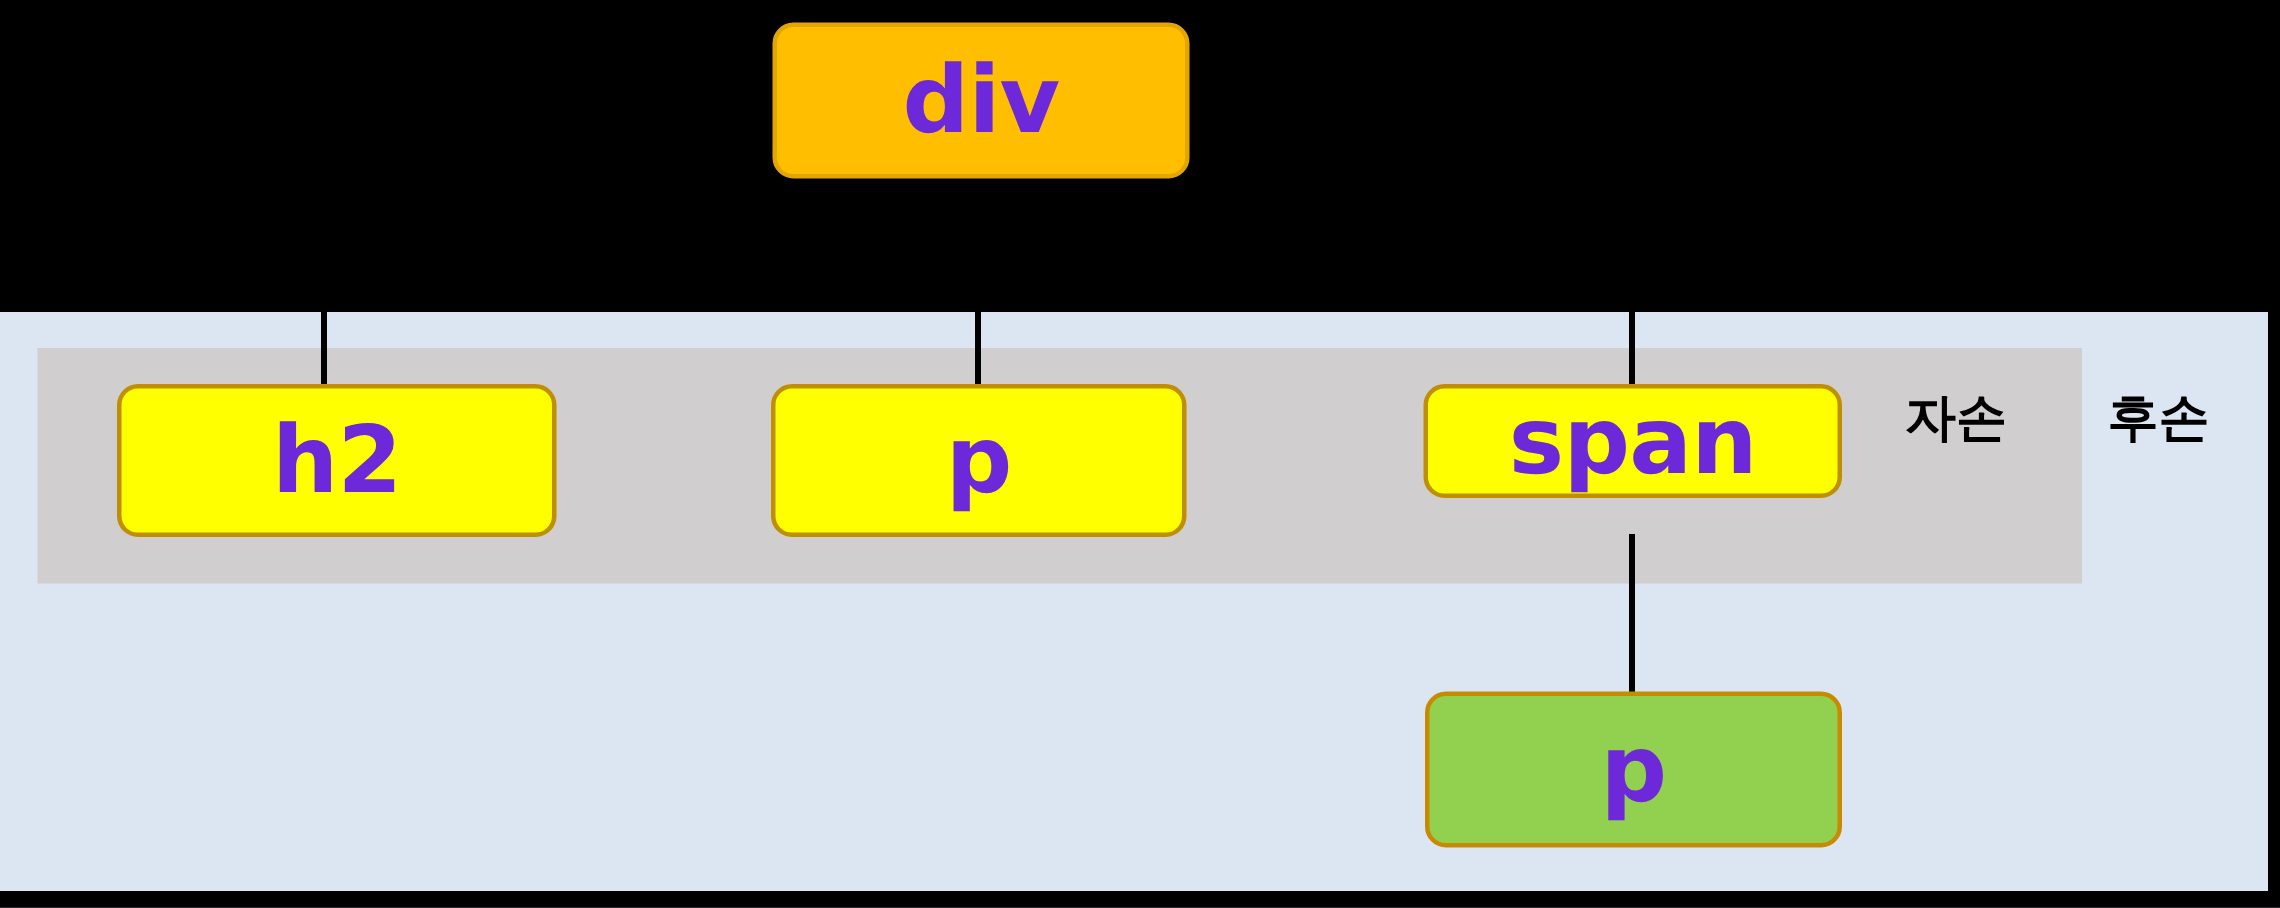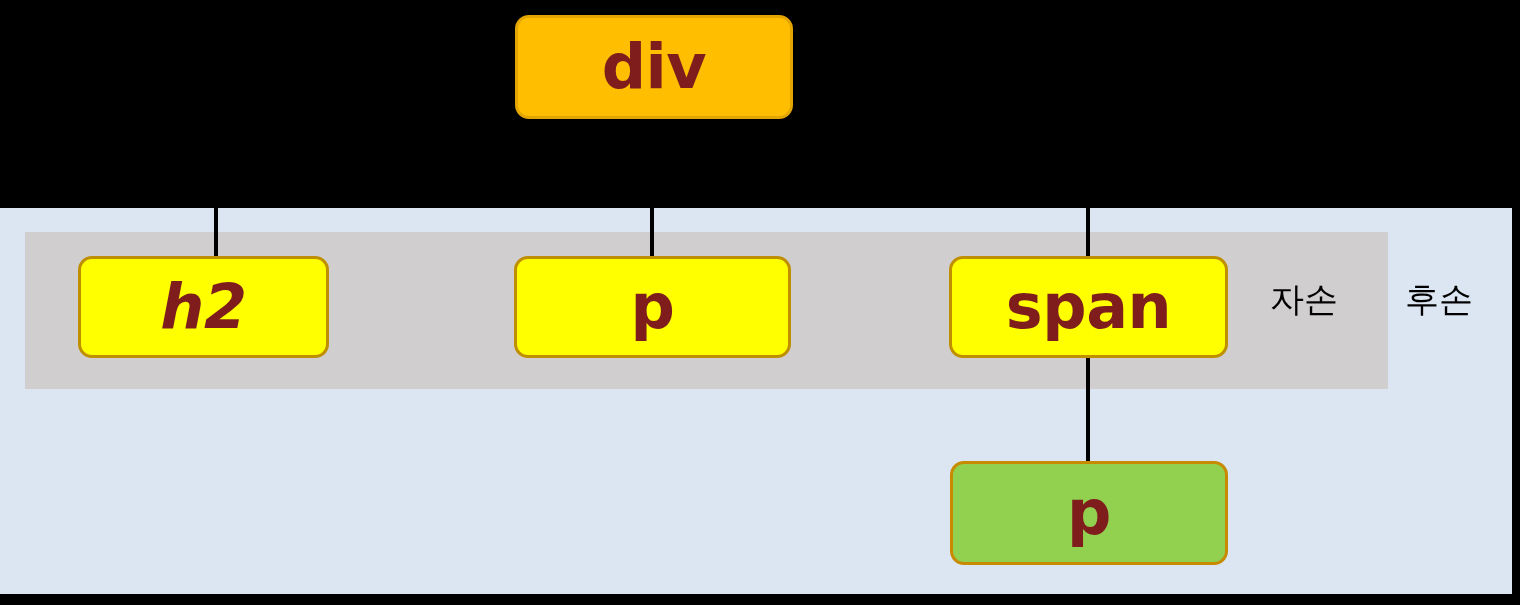--- a/index.html
+++ b/index.html
@@ -45,21 +45,21 @@
   }
 
   
   .node {
     position: absolute;
     box-sizing: border-box;
     border-radius: 14px;
     display: flex;
     align-items: center;
     justify-content: center;
-    color: #7f1d1d;
+    color: #6d28d9;
     font-weight: bold;
     line-height: 1;
     letter-spacing: -0.5px;
   }
   .node-root {
     background: #FFBF00;
     border: 3px solid #E3A600;
     font-size: 62px;
   }
   .node-child {
@@ -68,39 +68,38 @@
     font-size: 62px;
   }
   .node-grandchild {
     background: #92D050;
     border: 3px solid #C88A00;
     font-size: 62px;
   }
 
   
   #node-div   { left: 515px; top: 15px;  width: 278px; height: 104px; }
-  #node-h2    { left: 78px;  top: 256px; width: 251px; height: 102px; font-style: italic; }
+  #node-h2    { left: 78px;  top: 256px; width: 293px; height: 102px; }
   #node-p     { left: 514px; top: 256px; width: 277px; height: 102px; }
-  #node-span  { left: 949px; top: 256px; width: 279px; height: 102px; text-align: right; }
+  #node-span  { left: 949px; top: 256px; width: 279px; height: 76px; text-align: right; }
   #node-p2    { left: 950px; top: 461px; width: 278px; height: 104px; }
 
   #line-h2    { left: 214px;  top: 208px; height: 50px; }
   #line-p     { left: 650px;  top: 208px; height: 50px; }
   #line-span  { left: 1086px; top: 208px; height: 50px; }
   #line-span-p{ left: 1086px; top: 356px; height: 108px; }
 
   
   .annot {
     position: absolute;
     font-size: 34px;
-    font-weight: normal;
+    font-weight: bold;
     color: #000000;
     line-height: 1;
     white-space: nowrap;
-    margin-top: 20px;
   }
   #label-child      { left: 1270px; top: 262px; }
   #label-descendant { left: 1405px; top: 262px; text-align: center; }
 </style>
 </head>
 <body>
 
 <div id="stage">
 
   <div class="band-descendant"></div>

